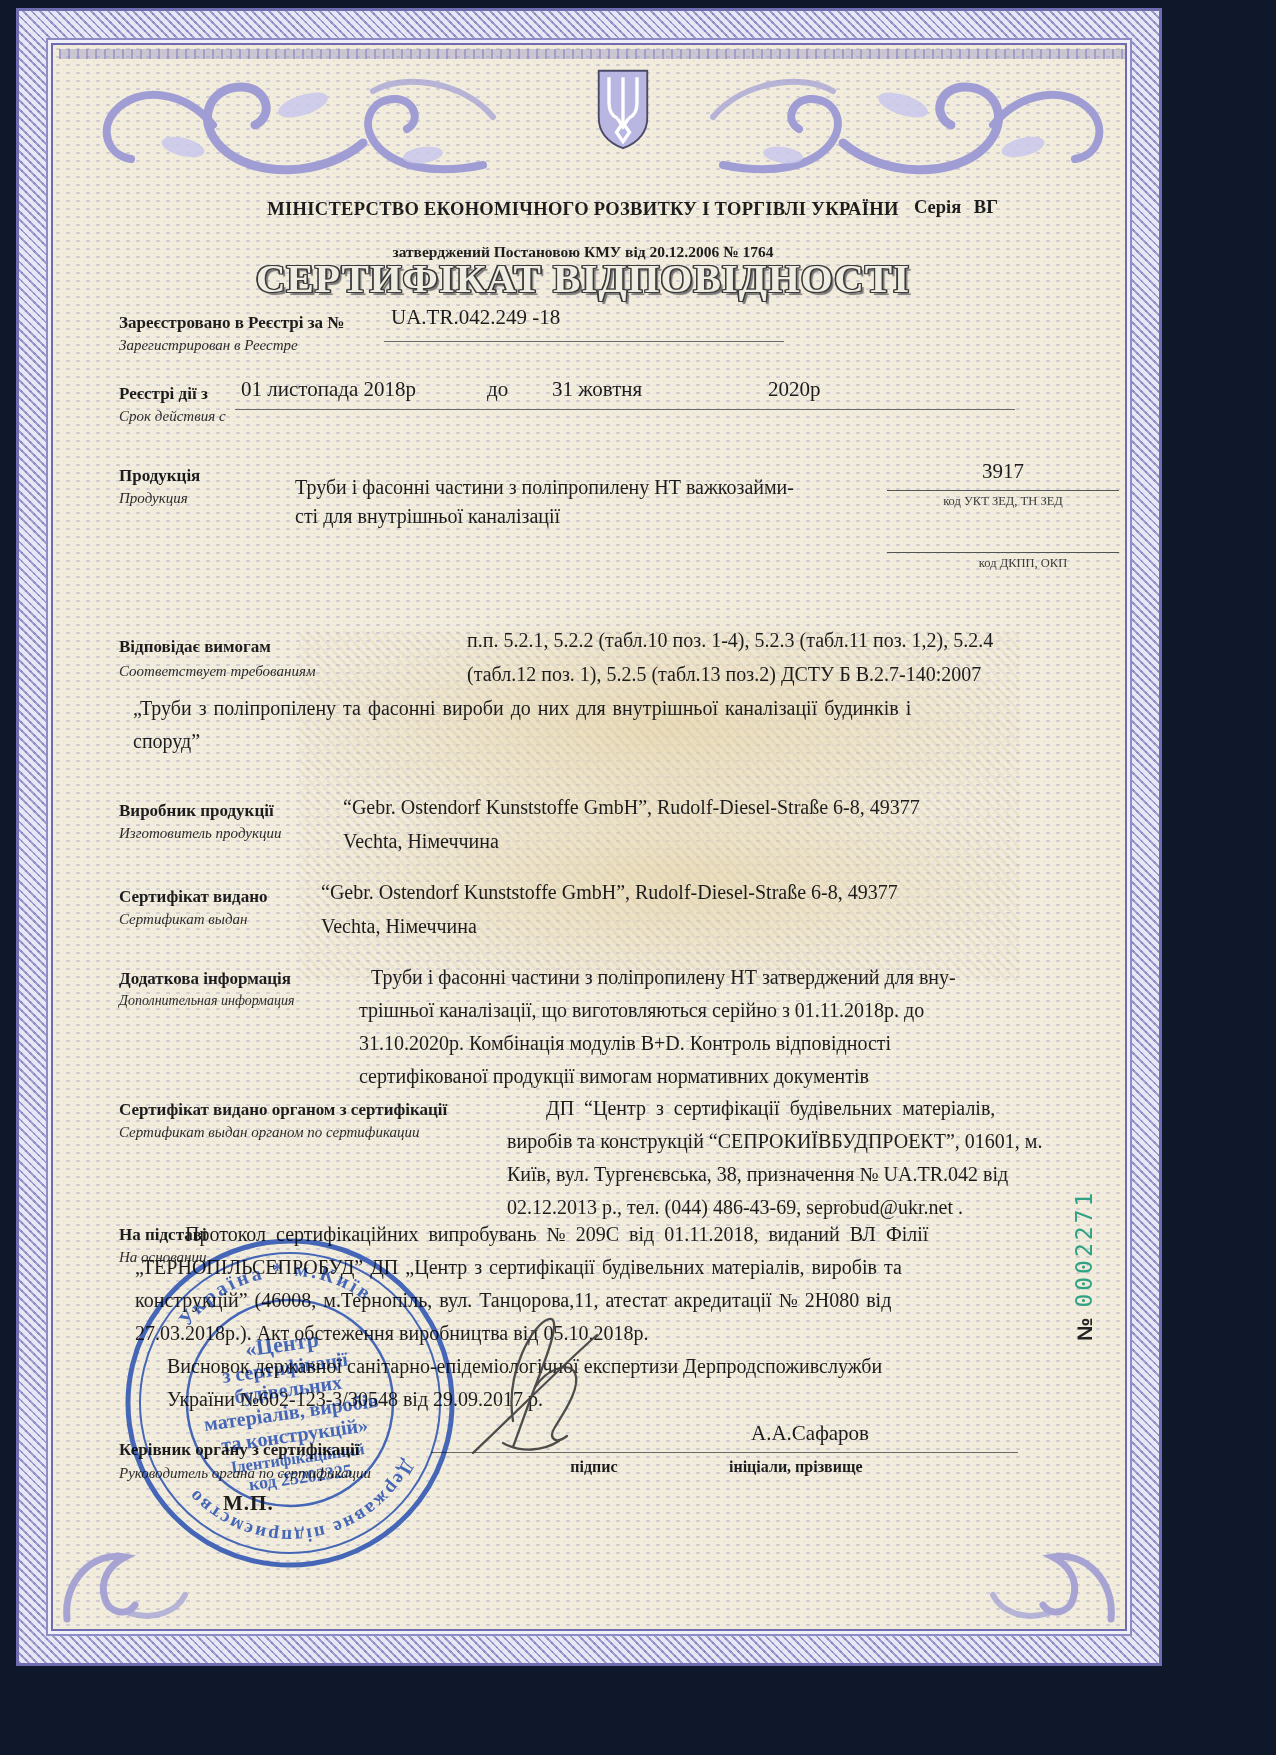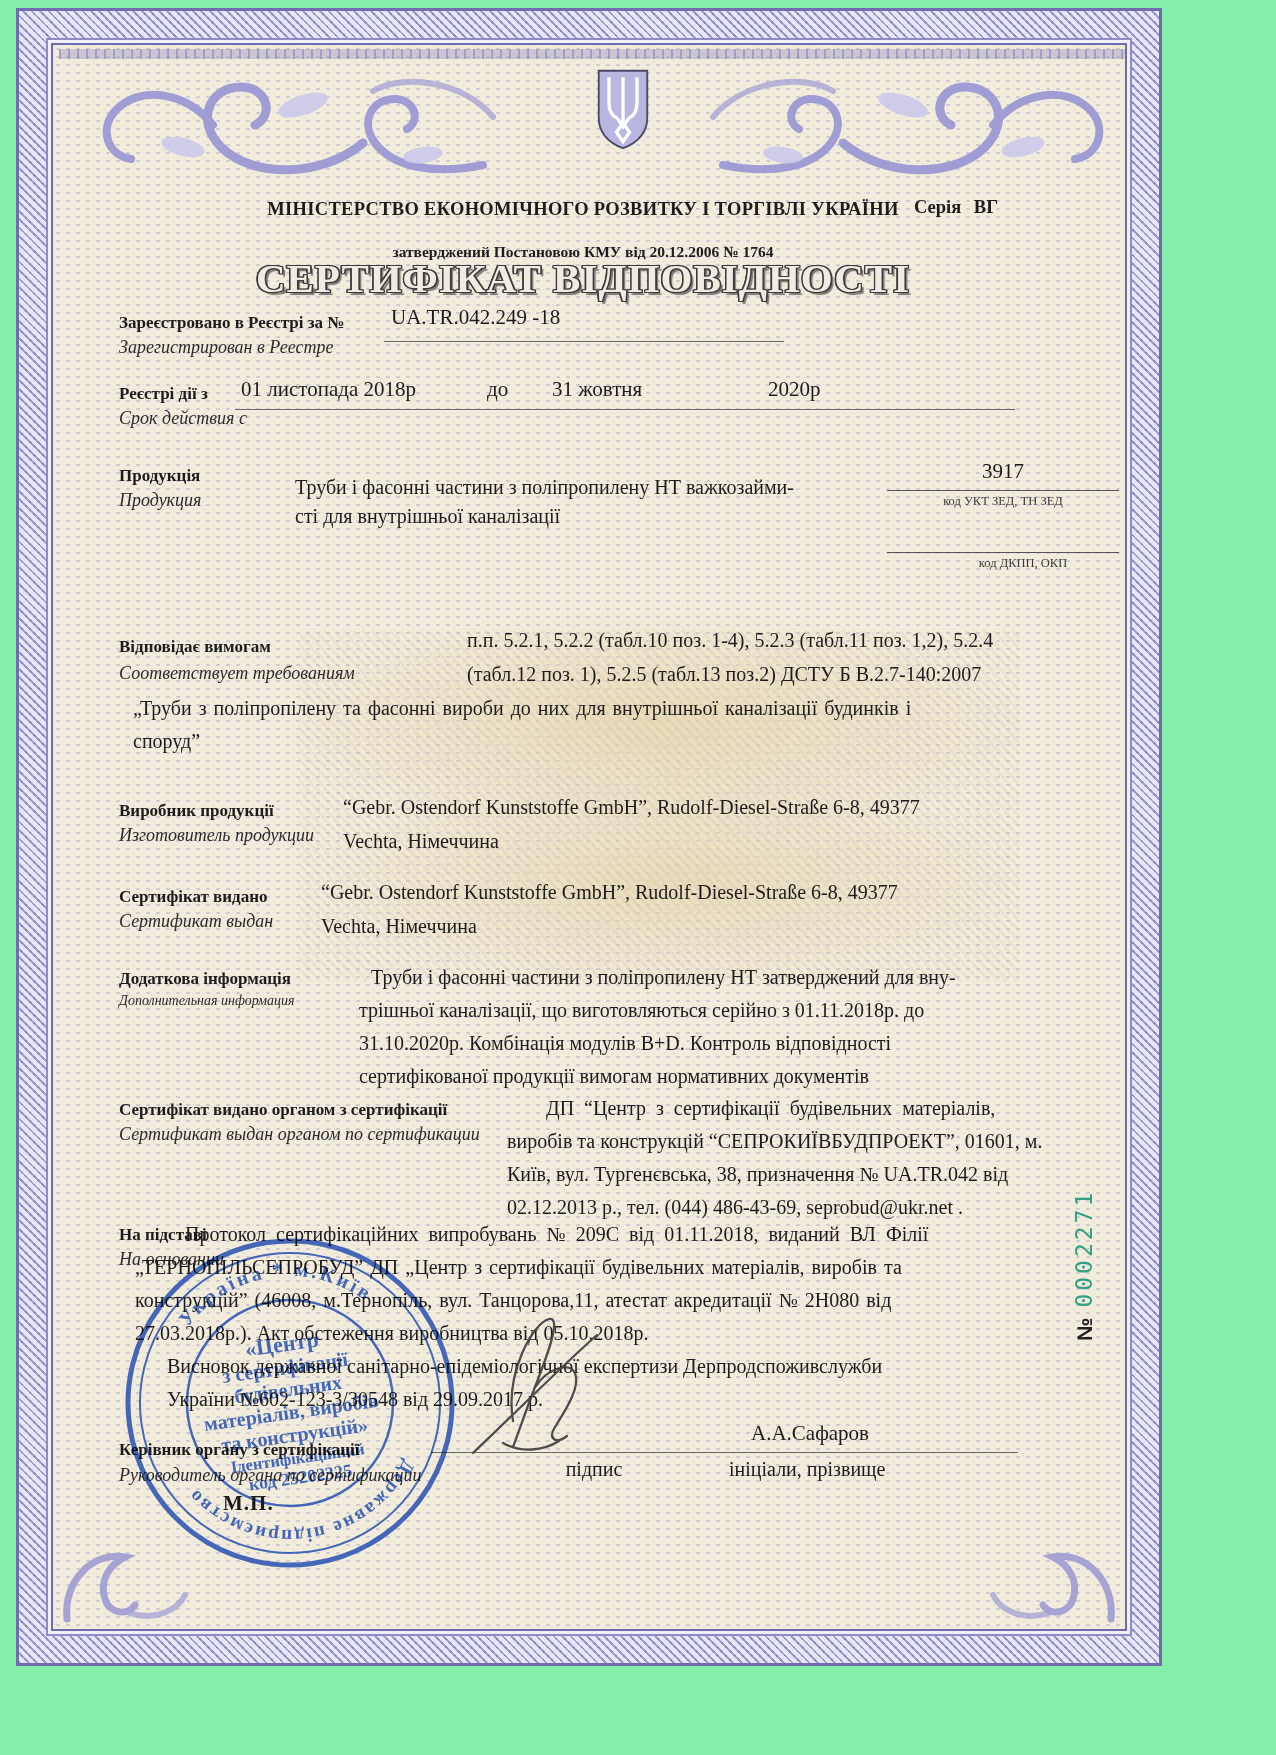--- a/index.html
+++ b/index.html
@@ -1,16 +1,16 @@
 <!DOCTYPE html>
 <html><head>
 <meta charset="utf-8">
 <style>
   html,body{margin:0;padding:0;background:#fdfdfb;}
-  .page{position:relative;width:1276px;height:1755px;background:#86efac;overflow:hidden;
+  .page{position:relative;width:1276px;height:1755px;background:#0f172a;overflow:hidden;
         font-family:"Liberation Serif","DejaVu Serif",serif;color:#1c1c1c;}
   .abs{position:absolute;}
   
   .cert{position:absolute;left:16px;top:8px;width:1146px;height:1658px;box-sizing:border-box;
         border:3px solid #6f6db0;
         background:
           repeating-linear-gradient(45deg, rgba(111,109,176,.45) 0 2px, rgba(236,235,248,.9) 2px 6px),
           repeating-linear-gradient(135deg, rgba(111,109,176,.45) 0 2px, rgba(201,200,232,.9) 2px 6px),
           #c9c8e8;}
   .cert-inner{position:absolute;left:32px;top:32px;right:32px;bottom:32px;
@@ -34,28 +34,28 @@
   
   .mline{left:64px;width:1000px;text-align:center;font-weight:700;}
   .m1,.m2{font-size:18.5px;letter-spacing:.3px;}
   .m3{font-size:15.5px;}
   .series{font-size:18.5px;font-weight:700;word-spacing:8px;}
   .cert-title{left:64px;width:1000px;text-align:center;font-weight:700;font-size:41px;letter-spacing:1px;
       color:#efece2;
       text-shadow:-1.4px -1.4px 0 #3c3c3c,1.4px -1.4px 0 #3c3c3c,-1.4px 1.4px 0 #3c3c3c,1.4px 1.4px 0 #3c3c3c,
                   0 -1.4px 0 #3c3c3c,0 1.4px 0 #3c3c3c,-1.4px 0 0 #3c3c3c,1.4px 0 0 #3c3c3c,3px 3px 1px #777;}
   .lbl{font-weight:700;font-size:17px;}
-  .sublbl{font-style:italic;font-size:18px;color:#2b2b2b;}
+  .sublbl{font-style:italic;font-size:15px;color:#2b2b2b;}
   .sublbl-sm{font-style:italic;font-size:14px;color:#2b2b2b;}
   .val{font-size:20px;}
   .val-lg{font-size:21px;}
   .just{word-spacing:5px;}
   .uline{border-bottom:1.6px solid #6a6a6a;height:0;}
   .code-lbl{font-size:12.5px;color:#3a3a3a;}
-  .caption{font-weight:400;font-size:20px;}
+  .caption{font-weight:700;font-size:16px;}
   
   .stamp{left:101px;top:1222px;width:340px;height:340px;z-index:3;transform:rotate(-8deg);
          mix-blend-mode:multiply;opacity:.88;}
   .stamp text{font-family:"Liberation Serif",serif;fill:#2d54b2;font-weight:700;}
   .mp{z-index:4;font-weight:700;font-size:21px;letter-spacing:1px;}
   .signature{left:398px;top:1292px;width:230px;height:160px;z-index:3;}
   .serial{left:1052px;top:1330px;transform:rotate(-90deg);transform-origin:0 0;white-space:nowrap;z-index:3;}
   .serial .pfx{font-family:"Liberation Sans",sans-serif;font-weight:700;font-size:21px;color:#222;margin-right:10px;}
   .serial .num{font-family:"DejaVu Sans Mono",monospace;font-size:23px;letter-spacing:3px;color:#2fa184;}
 </style>

